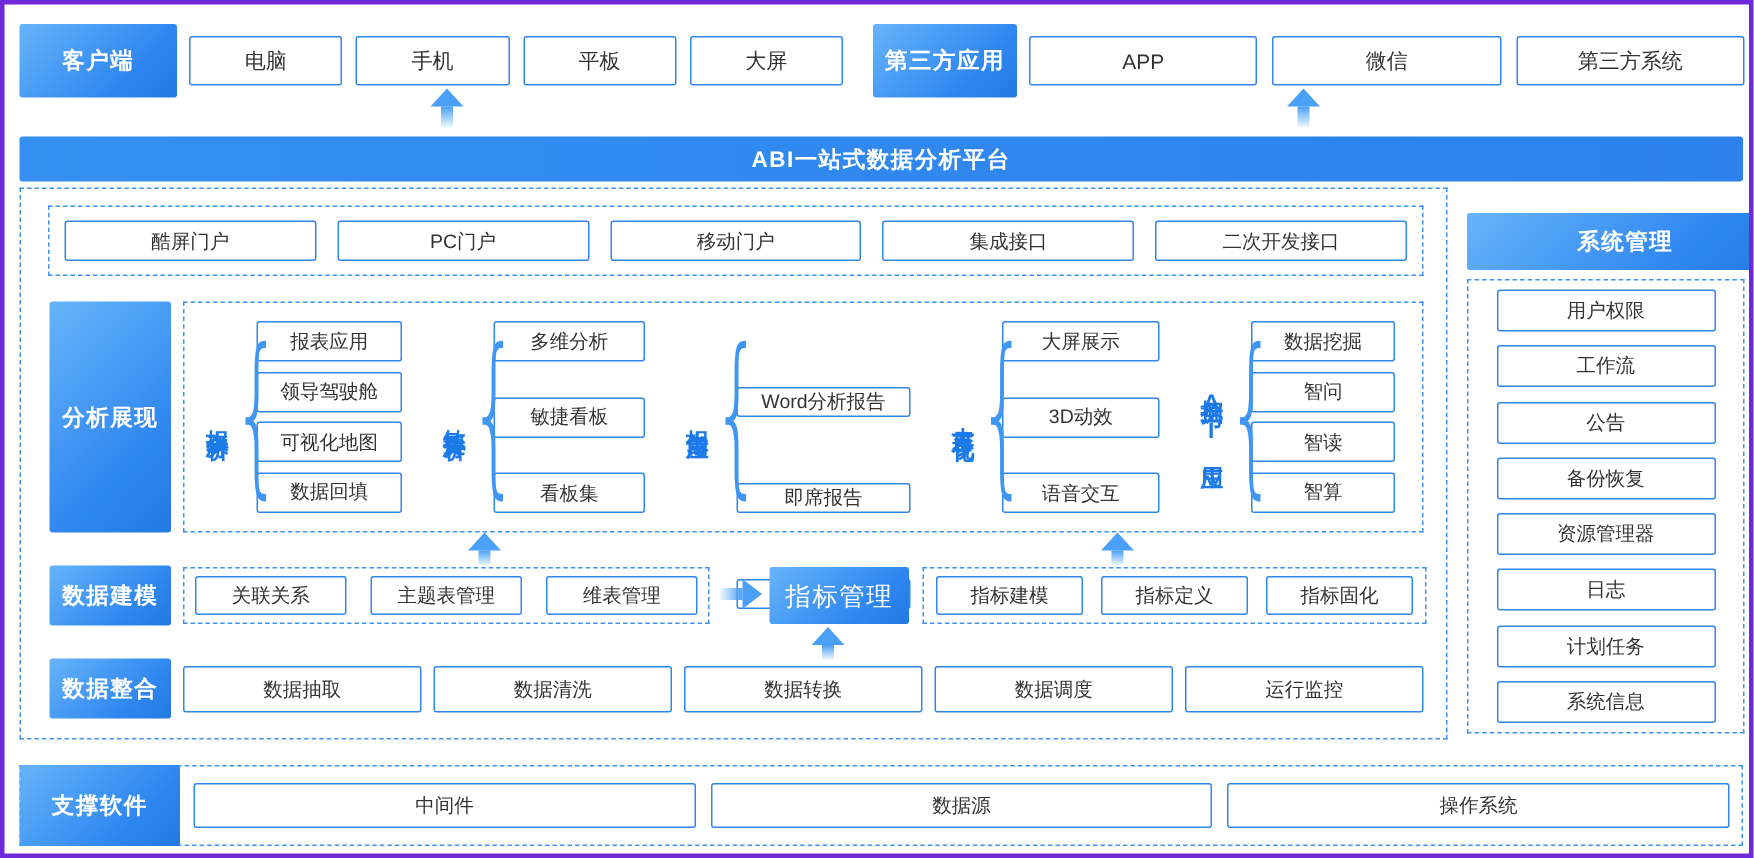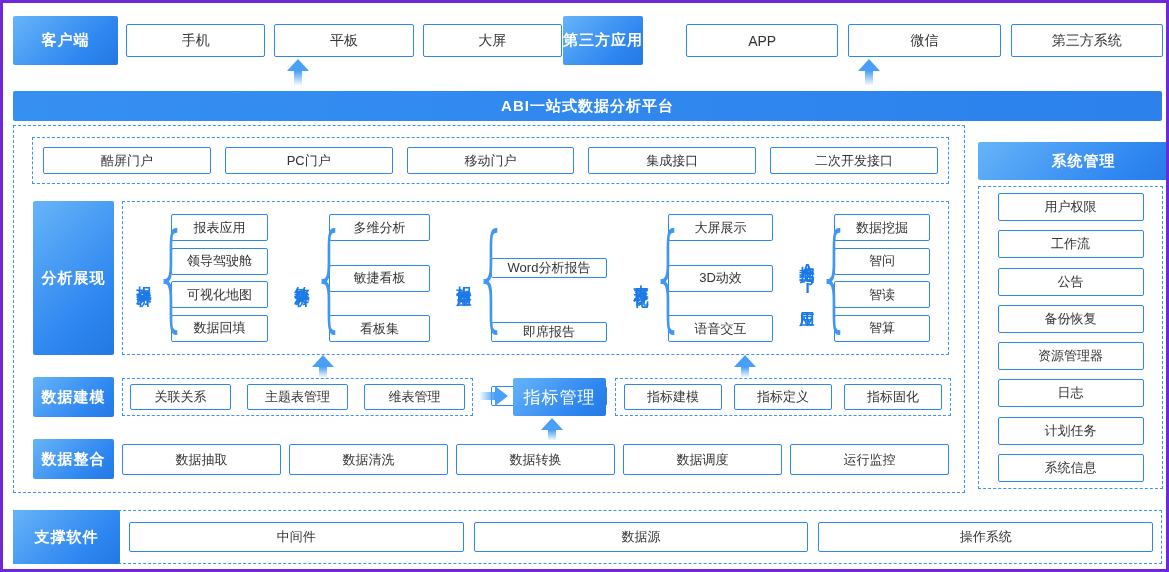--- a/index.html
+++ b/index.html
@@ -31,21 +31,21 @@
     font-size: 13px;
     border-radius: 2px;
     white-space: nowrap;
   }
   .dashed { border: 1px dashed #3d93f2; }
 
   
   .client-label   { position: absolute; left: 10px;  top: 13px; width: 105px; height: 49px; }
   .client-items   { position: absolute; left: 123px; top: 21px; width: 436px; height: 33px; display: flex; gap: 9px; }
   .client-items .wbox { flex: 1; font-size: 14px; }
-  .tp-label       { position: absolute; left: 560px; top: 13px; width: 80px; height: 49px; }
+  .tp-label       { position: absolute; left: 579px; top: 13px; width: 96px; height: 49px; }
   .tp-items       { position: absolute; left: 683px; top: 21px; width: 477px; height: 33px; display: flex; gap: 10px; }
   .tp-items .wbox { flex: 1; font-size: 14px; }
 
   
   .arrow-up { position: absolute; width: 22px; }
   .arrow-up .tri  { width: 0; height: 0; border-left: 11px solid transparent; border-right: 11px solid transparent; border-bottom: 12px solid #49a0f6; }
   .arrow-up .tail { width: 8px; height: 10px; margin: 0 auto; background: linear-gradient(180deg, #49a0f6, rgba(170,212,250,0.15)); }
   .arrow-up.tall .tail { height: 14px; }
   .a-top1 { left: 284px; top: 56px; }
   .a-top2 { left: 855px; top: 56px; }
@@ -126,20 +126,21 @@
   .support-items { position: absolute; left: 115px; right: 8px; top: 11px; height: 30px; display: flex; gap: 10px; }
   .support-items .wbox { flex: 1; }
 </style>
 </head>
 <body>
 
 <div class="page">
 
   <div class="blue-label client-label">客户端</div>
   <div class="client-items">
+    <div class="wbox">电脑</div>
     <div class="wbox">手机</div>
     <div class="wbox">平板</div>
     <div class="wbox">大屏</div>
   </div>
 
   <div class="blue-label tp-label">第三方应用</div>
   <div class="tp-items">
     <div class="wbox">APP</div>
     <div class="wbox">微信</div>
     <div class="wbox">第三方系统</div>

